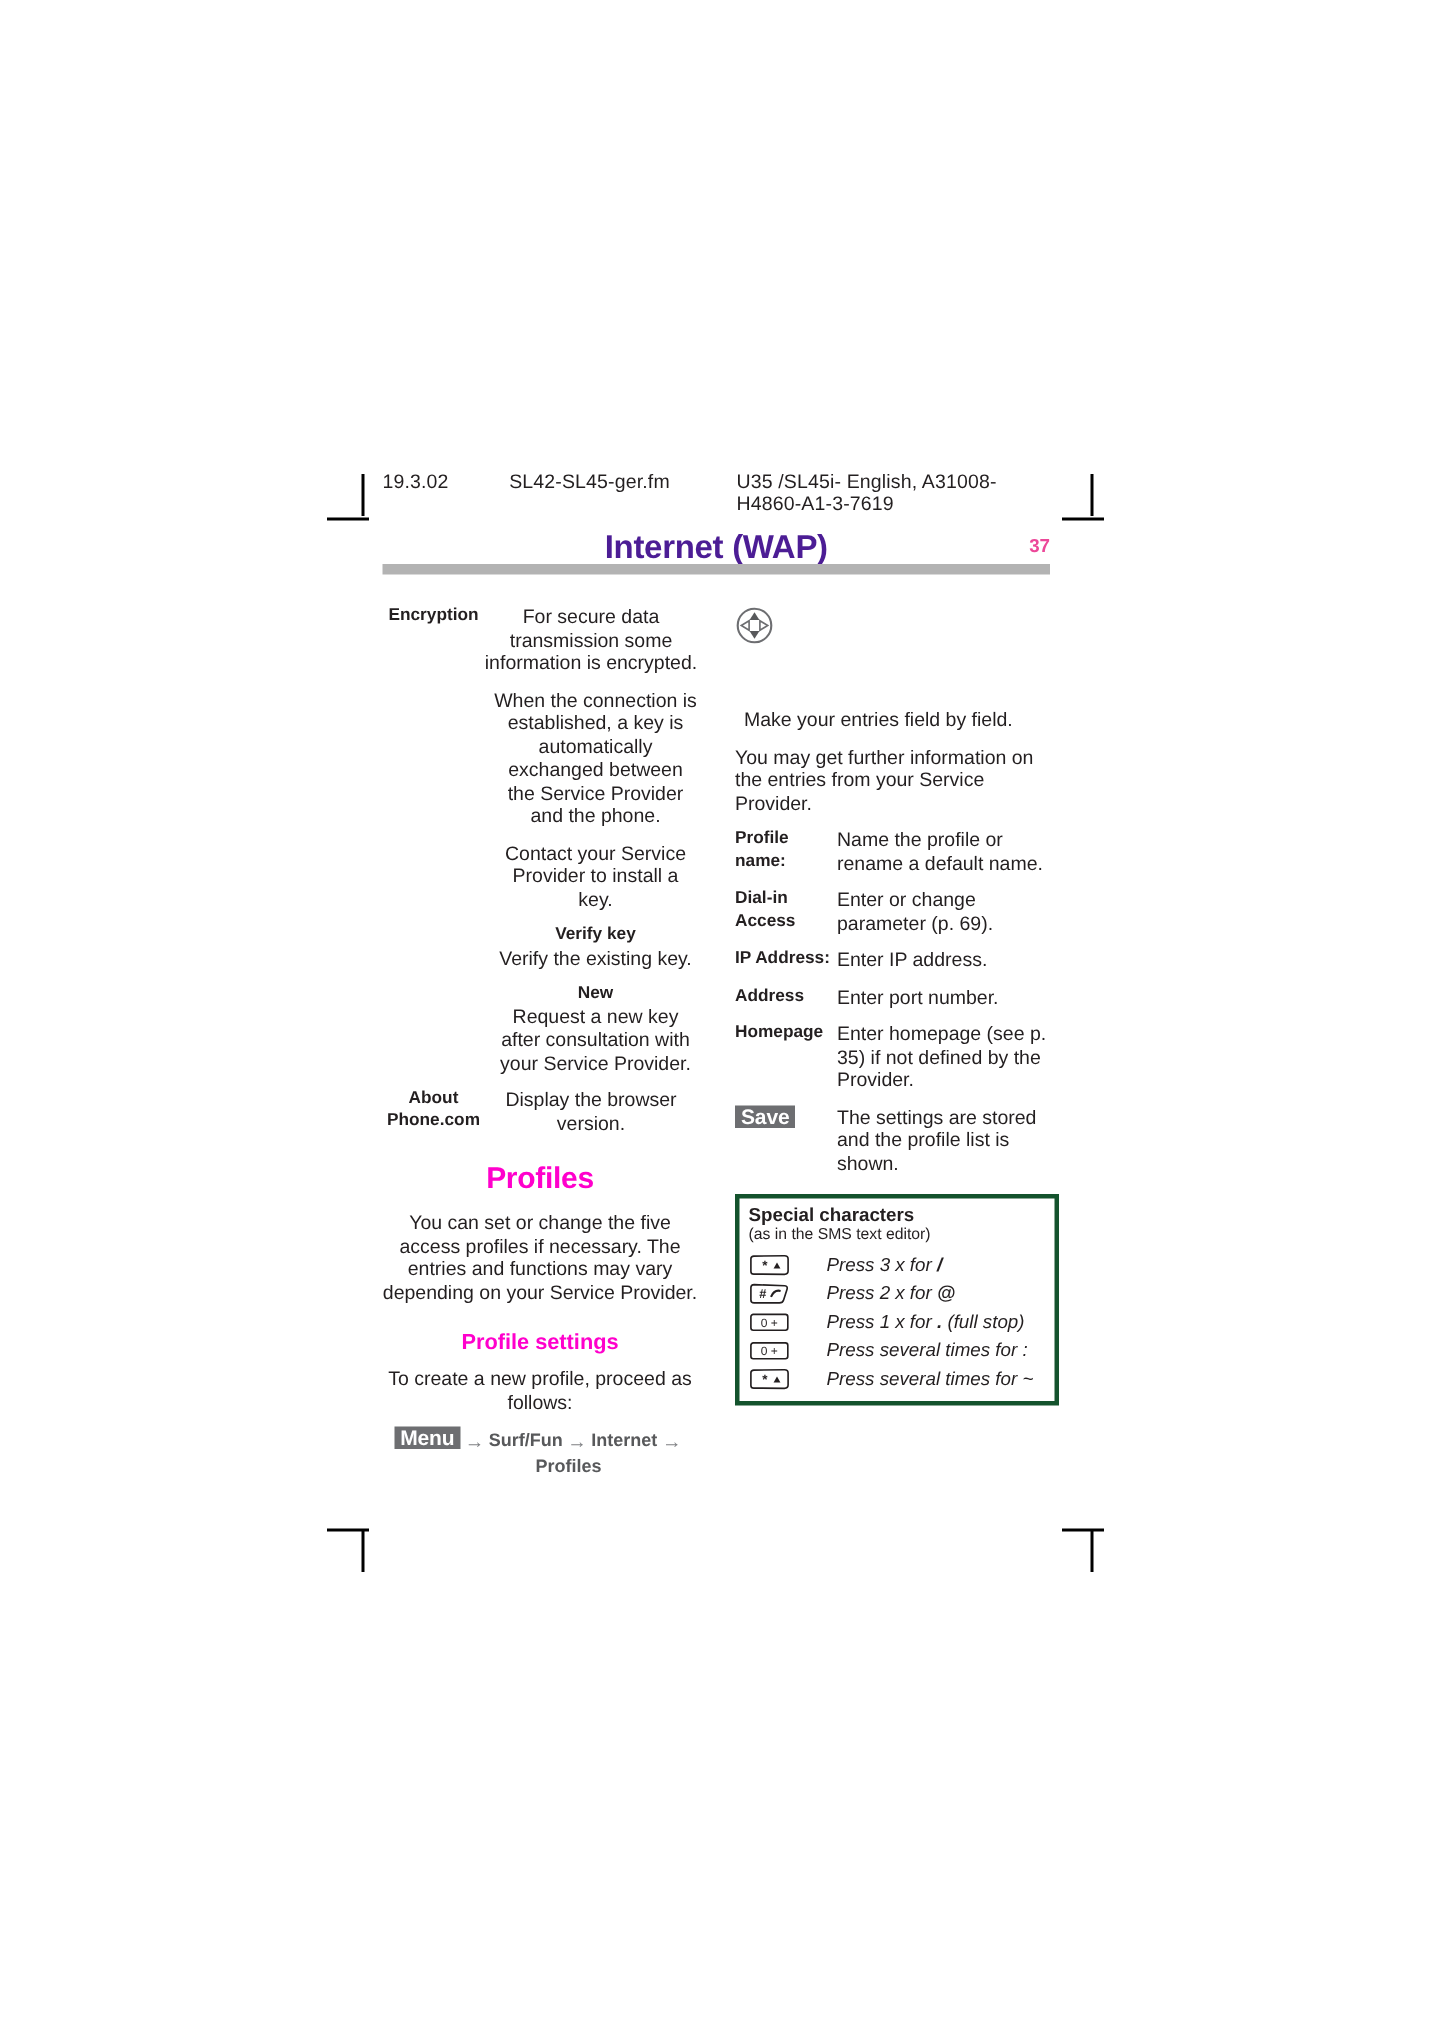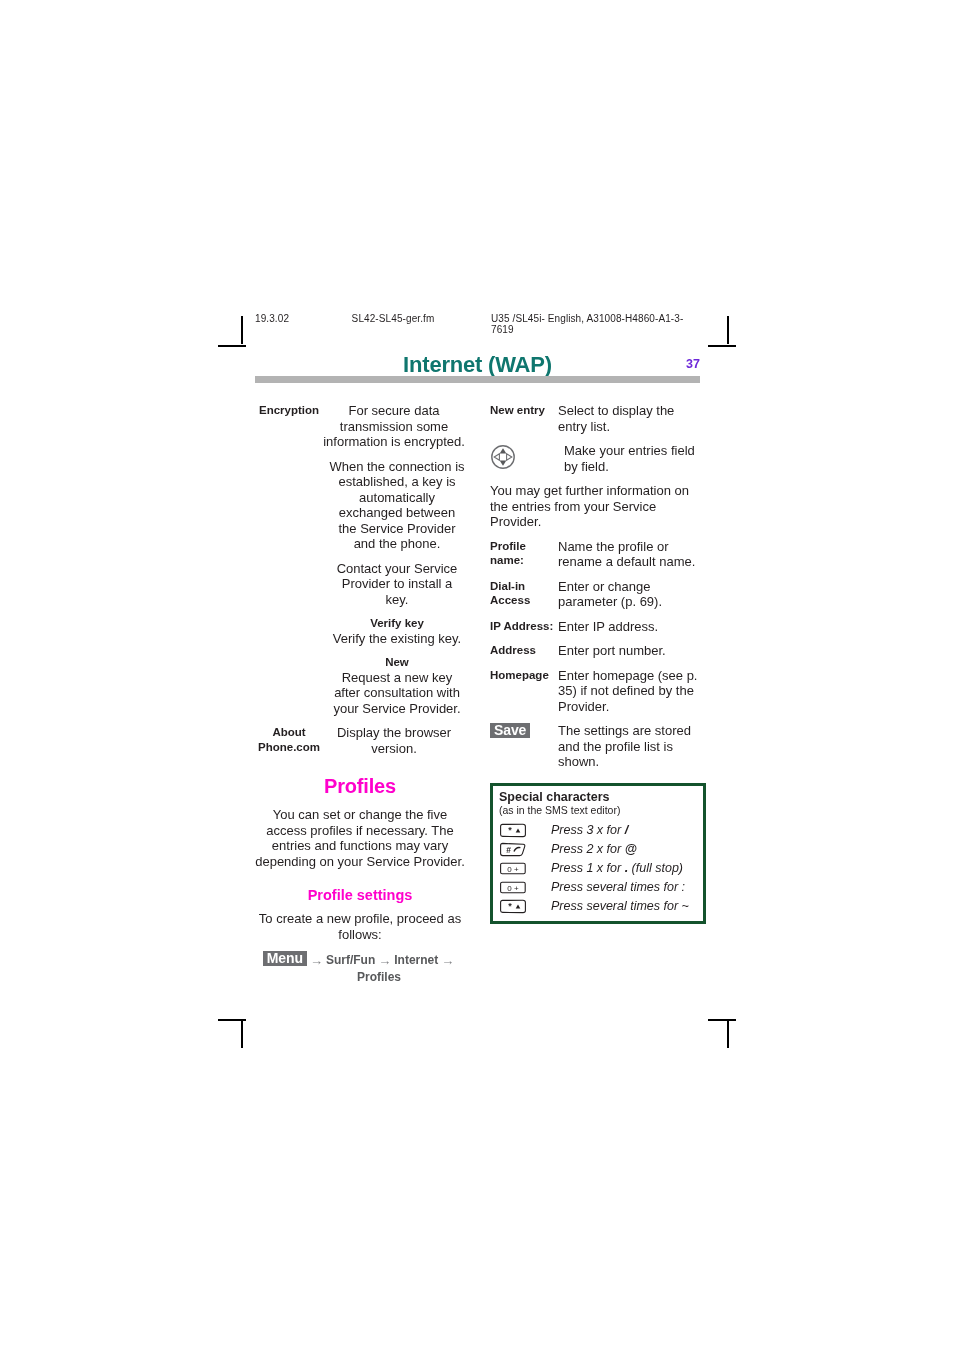--- a/index.html
+++ b/index.html
@@ -24,21 +24,21 @@
   .page {
     position: absolute;
     left: 255px;
     top: 313px;
     width: 445px;
   }
 
   
   .runhead {
     display: flex;
-    font-size: 10px;
+    font-size: 13px;
     color: #231f20;
     letter-spacing: 0.1px;
     height: 14px;
     align-items: baseline;
   }
   .runhead .date { width: 72px; }
   .runhead .fname { width: 132px; text-align: center; }
   .runhead .docid { flex: 1; padding-left: 32px; }
 
   
@@ -47,31 +47,31 @@
     margin-top: 26px;
     height: 34px;
   }
   .chapter-title {
     position: absolute;
     left: 0; right: 0;
     top: 0;
     text-align: center;
     font-size: 22px;
     font-weight: bold;
-    color: #0f766e;
+    color: #4c1d95;
     letter-spacing: -0.2px;
     line-height: 24px;
   }
   .pageno {
     position: absolute;
     right: 0;
     top: 4px;
     font-size: 12.5px;
     font-weight: bold;
-    color: #6d28d9;
+    color: #ec4899;
   }
   .title-rule {
     position: absolute;
     left: 0;
     right: 0;
     bottom: 4px;
     height: 7px;
     background: #b3b3b3;
   }
 
@@ -161,20 +161,21 @@
     margin: 0 3px;
     vertical-align: -1px;
   }
   .menupath .sub { display: block; margin-left: 38px; }
 
   
   .iconrow {
     display: flex;
     margin-bottom: 9px;
     align-items: flex-start;
+    flex-direction: column;
   }
   .iconrow .icocell {
     width: 68px;
     flex: 0 0 68px;
     padding-top: 1px;
   }
   .iconrow .desc {
     flex: 1;
     font-size: 13px;
     line-height: 15.5px;
@@ -282,24 +283,20 @@
 
       <div class="menupath">
         <span class="softkey">Menu</span><span class="arr">→</span><span>Surf/Fun</span><span class="arr">→</span><span>Internet</span><span class="arr">→</span>
         <span class="sub">Profiles</span>
       </div>
 
     </div>
 
     <div class="col right">
 
-      <div class="drow">
-        <div class="term">New entry</div>
-        <div class="desc">Select to display the entry list.</div>
-      </div>
 
       <div class="iconrow">
         <div class="icocell">
           <svg width="26" height="26" viewBox="0 0 26 26" aria-hidden="true">
             <circle cx="13" cy="13" r="11.2" fill="#ffffff" stroke="#6d6e71" stroke-width="1.4"></circle>
             <polygon points="13,4.2 16.3,9.4 9.7,9.4" fill="#58595b"></polygon>
             <polygon points="13,21.8 16.3,16.6 9.7,16.6" fill="#58595b"></polygon>
             <polygon points="4.2,13 9.4,9.8 9.4,16.2" fill="#ffffff" stroke="#6d6e71" stroke-width="1.1"></polygon>
             <polygon points="21.8,13 16.6,9.8 16.6,16.2" fill="#ffffff" stroke="#6d6e71" stroke-width="1.1"></polygon>
           </svg>

